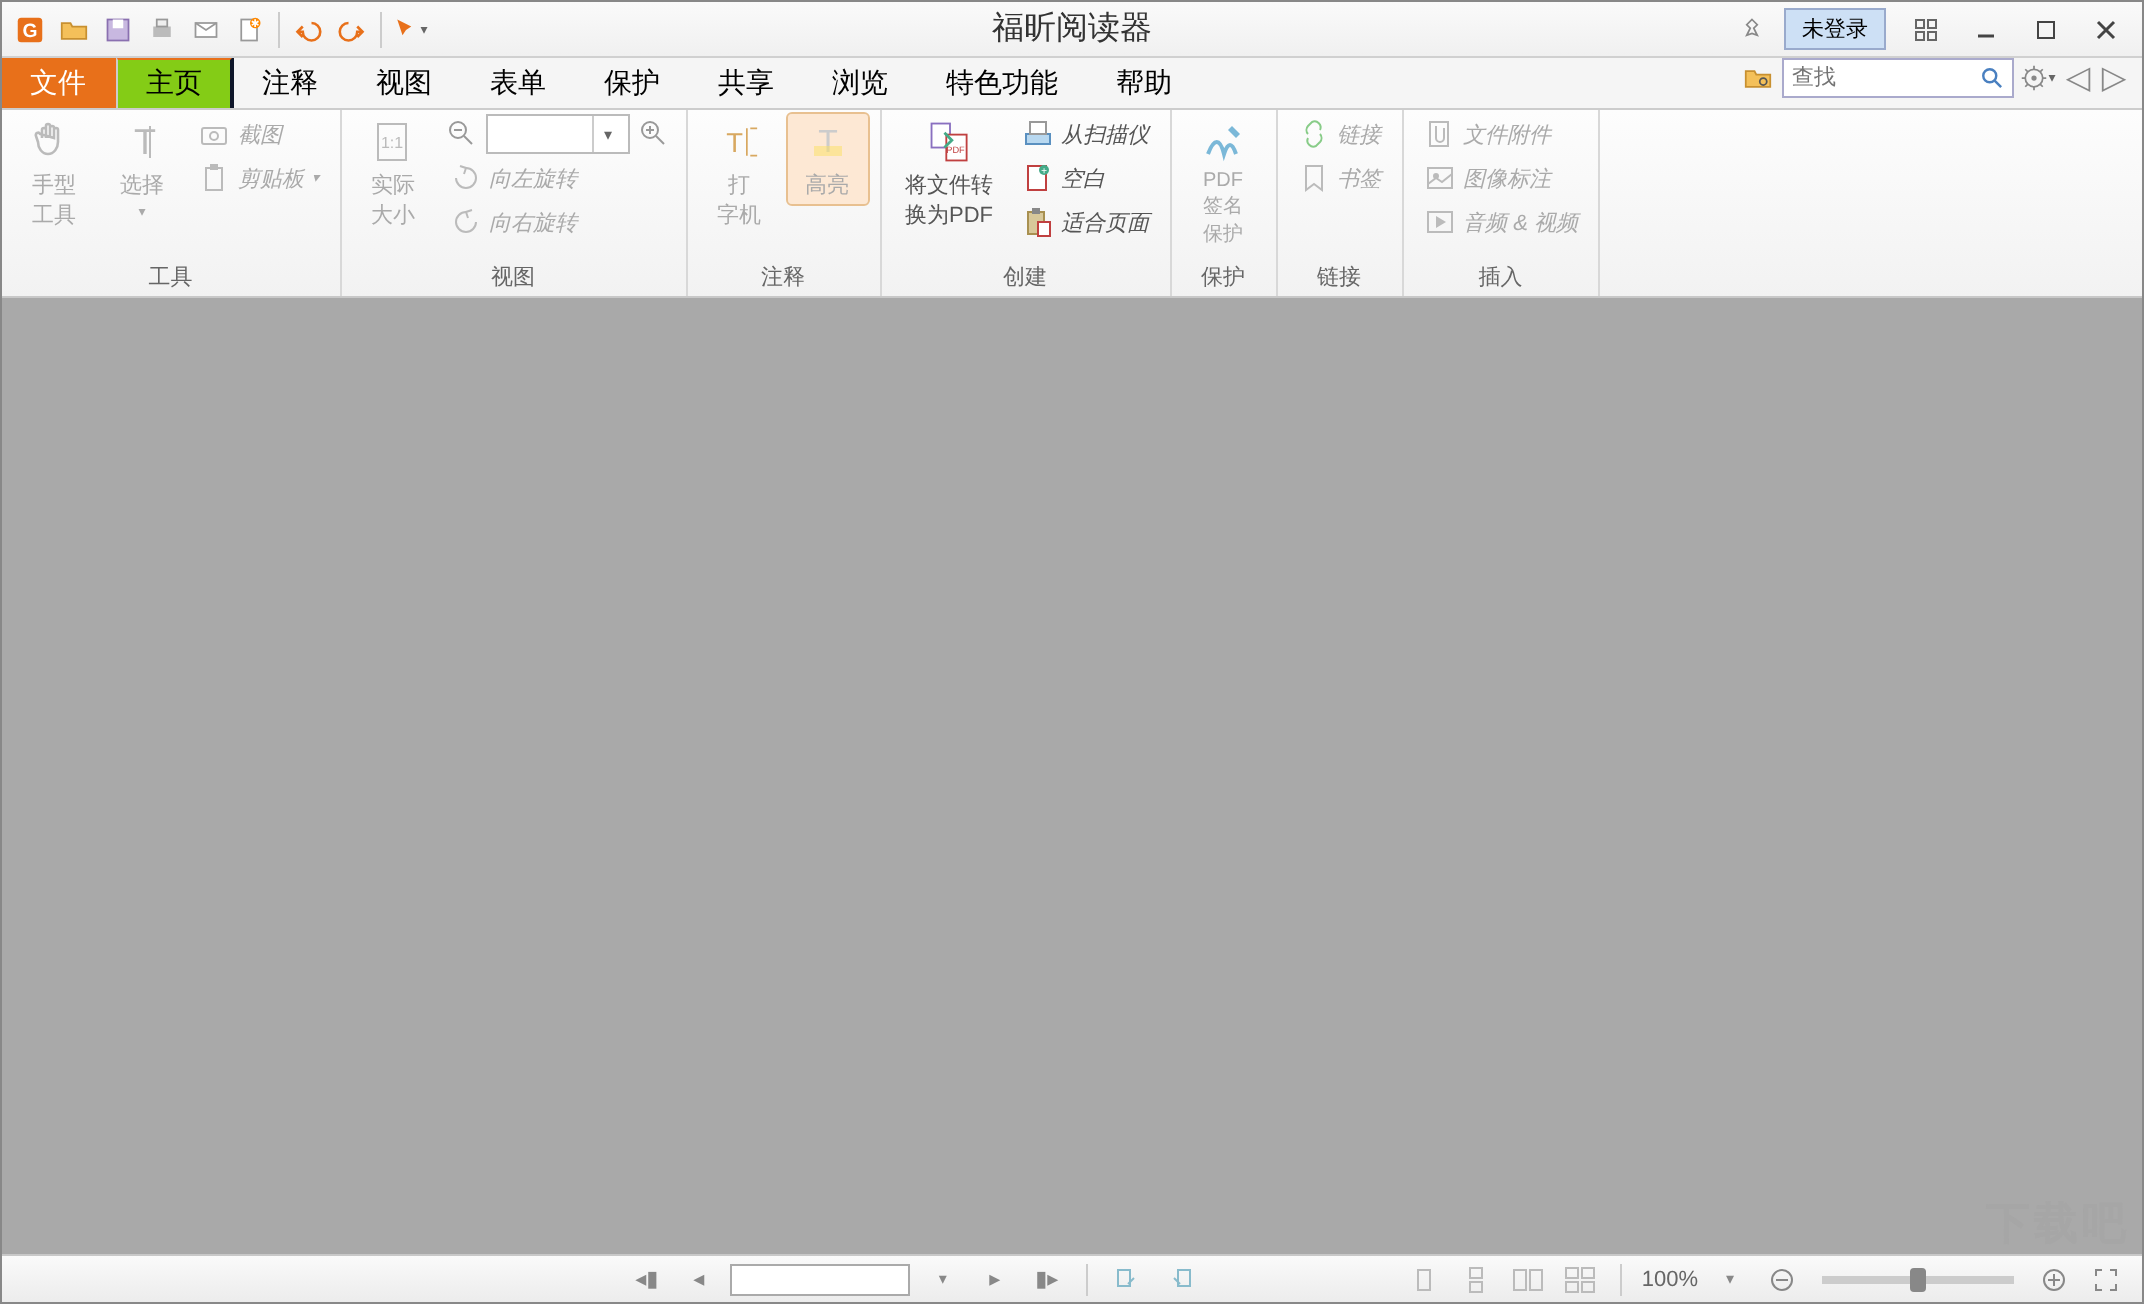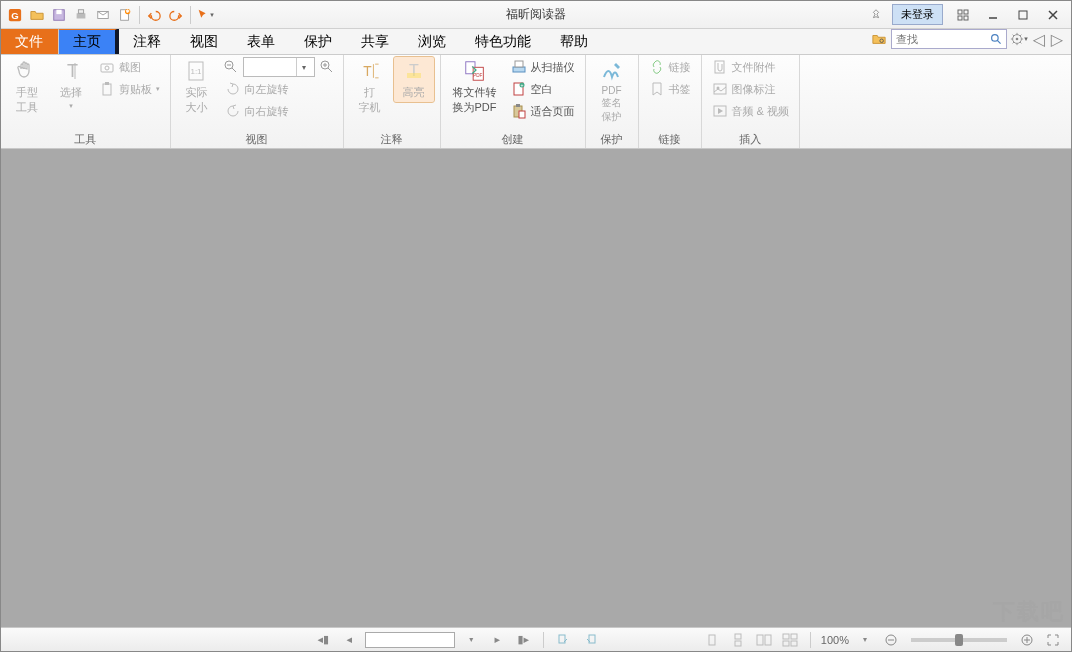--- a/index.html
+++ b/index.html
@@ -3,48 +3,48 @@
 <meta charset="utf-8">
 <style>
 * { margin: 0; padding: 0; box-sizing: border-box; font-family: "Microsoft YaHei", "SimSun", sans-serif; }
 body { width: 1072px; height: 652px; background: #fff; overflow: hidden; border: 1px solid #888; position: relative; }
 
 
 .titlebar { height: 28px; background: linear-gradient(#fafafa,#f0f0f0); display: flex; align-items: center; padding: 0 4px; border-bottom: 1px solid #d0d0d0; position: relative; }
 .qat { display: flex; gap: 2px; align-items: center; }
 .qat-btn { width: 20px; height: 20px; display: flex; align-items: center; justify-content: center; cursor: pointer; border-radius: 2px; }
 .qat-sep { width: 1px; height: 18px; background: #ccc; margin: 0 2px; }
-.app-title { position: absolute; left: 50%; transform: translateX(-50%); font-size: 12px; color: #333; }
+.app-title { position: absolute; left: 50%; transform: translateX(-50%); font-size: 16px; color: #333; }
 .win-controls { margin-left: auto; display: flex; gap: 2px; align-items: center; }
 .win-btn { width: 28px; height: 22px; display: flex; align-items: center; justify-content: center; cursor: pointer; }
 .login-btn { background: #cde0f5; border: 1px solid #9ac; font-size: 11px; padding: 2px 8px; margin: 0 4px; cursor: pointer; }
 .tiny-icon { width: 14px; height: 14px; }
 
 
 .tabrow { height: 26px; display: flex; align-items: stretch; border-bottom: 1px solid #ccc; background: #f5f5f5; }
 .tab { padding: 0 14px; font-size: 14px; display: flex; align-items: center; cursor: pointer; border-right: 1px solid transparent; }
 .tab.file { background: #e8701a; color: #fff; }
-.tab.active { background: #3b82f6; border-left: 1px solid #ccc; border-right: 4px solid #0f172a; border-top: 2px solid #e8701a; margin-top: -1px; }
+.tab.active { background: #84cc16; border-left: 1px solid #ccc; border-right: 2px solid #0f172a; border-top: 2px solid #e8701a; margin-top: -1px; }
 .tabrow-right { margin-left: auto; display: flex; align-items: flex-start; gap: 2px; padding-right: 6px; }
 .search-box { display: flex; align-items: center; border: 1px solid #aac; height: 20px; background: #fff; }
 .search-box input { border: none; width: 94px; font-size: 11px; padding: 0 4px; outline: none; }
 .search-go { width: 20px; height: 18px; display: flex; align-items: center; justify-content: center; cursor: pointer; }
 .gear-btn { width: 20px; height: 20px; display: flex; align-items: center; justify-content: center; cursor: pointer; }
 .nav-arrow { width: 16px; height: 20px; display: flex; align-items: center; justify-content: center; cursor: pointer; color: #888; }
 
 
 .ribbon { height: 94px; background: linear-gradient(#fdfdfd,#f2f2f2); border-bottom: 1px solid #c8c8c8; display: flex; }
 .group { border-right: 1px solid #d8d8d8; display: flex; flex-direction: column; padding: 2px 6px 1px; }
 .group-body { flex: 1; display: flex; align-items: flex-start; gap: 4px; }
 .group-label { text-align: center; font-size: 11px; color: #666; height: 16px; line-height: 16px; }
 .big-btn { display: flex; flex-direction: column; align-items: center; justify-content: flex-start; width: 40px; padding: 2px; cursor: pointer; border-radius: 2px; font-size: 11px; color: #555; text-align: center; gap: 2px; }
 .big-btn.disabled { color: #aaa; }
 .big-btn .bi { width: 24px; height: 24px; display: flex; align-items: center; justify-content: center; }
 .col { display: flex; flex-direction: column; gap: 2px; }
-.small-btn { display: flex; align-items: center; gap: 4px; font-size: 11px; color: #555; padding: 2px 4px; cursor: pointer; border-radius: 2px; white-space: nowrap; }
+.small-btn { display: flex; align-items: center; gap: 4px; font-size: 11px; color: #555; padding: 2px 4px; cursor: pointer; border-radius: 2px; white-space: nowrap; font-style: italic; }
 .small-btn.disabled { color: #aaa; }
 .small-btn .si { width: 16px; height: 16px; display: flex; align-items: center; justify-content: center; }
 .zoom-combo { width: 72px; height: 20px; border: 1px solid #bbb; background: #fff; display: flex; align-items: center; }
 .zoom-combo input { border: none; width: 52px; font-size: 11px; padding: 0 3px; outline: none; background: transparent; }
 .zoom-combo .dd { width: 16px; height: 18px; border-left: 1px solid #ccc; display: flex; align-items: center; justify-content: center; cursor: pointer; font-size: 8px; color: #666; }
 .icon-btn { width: 20px; height: 20px; display: flex; align-items: center; justify-content: center; cursor: pointer; border-radius: 2px; }
 
 
 .doc-area { height: 478px; background: #a9a9a9; }
 

